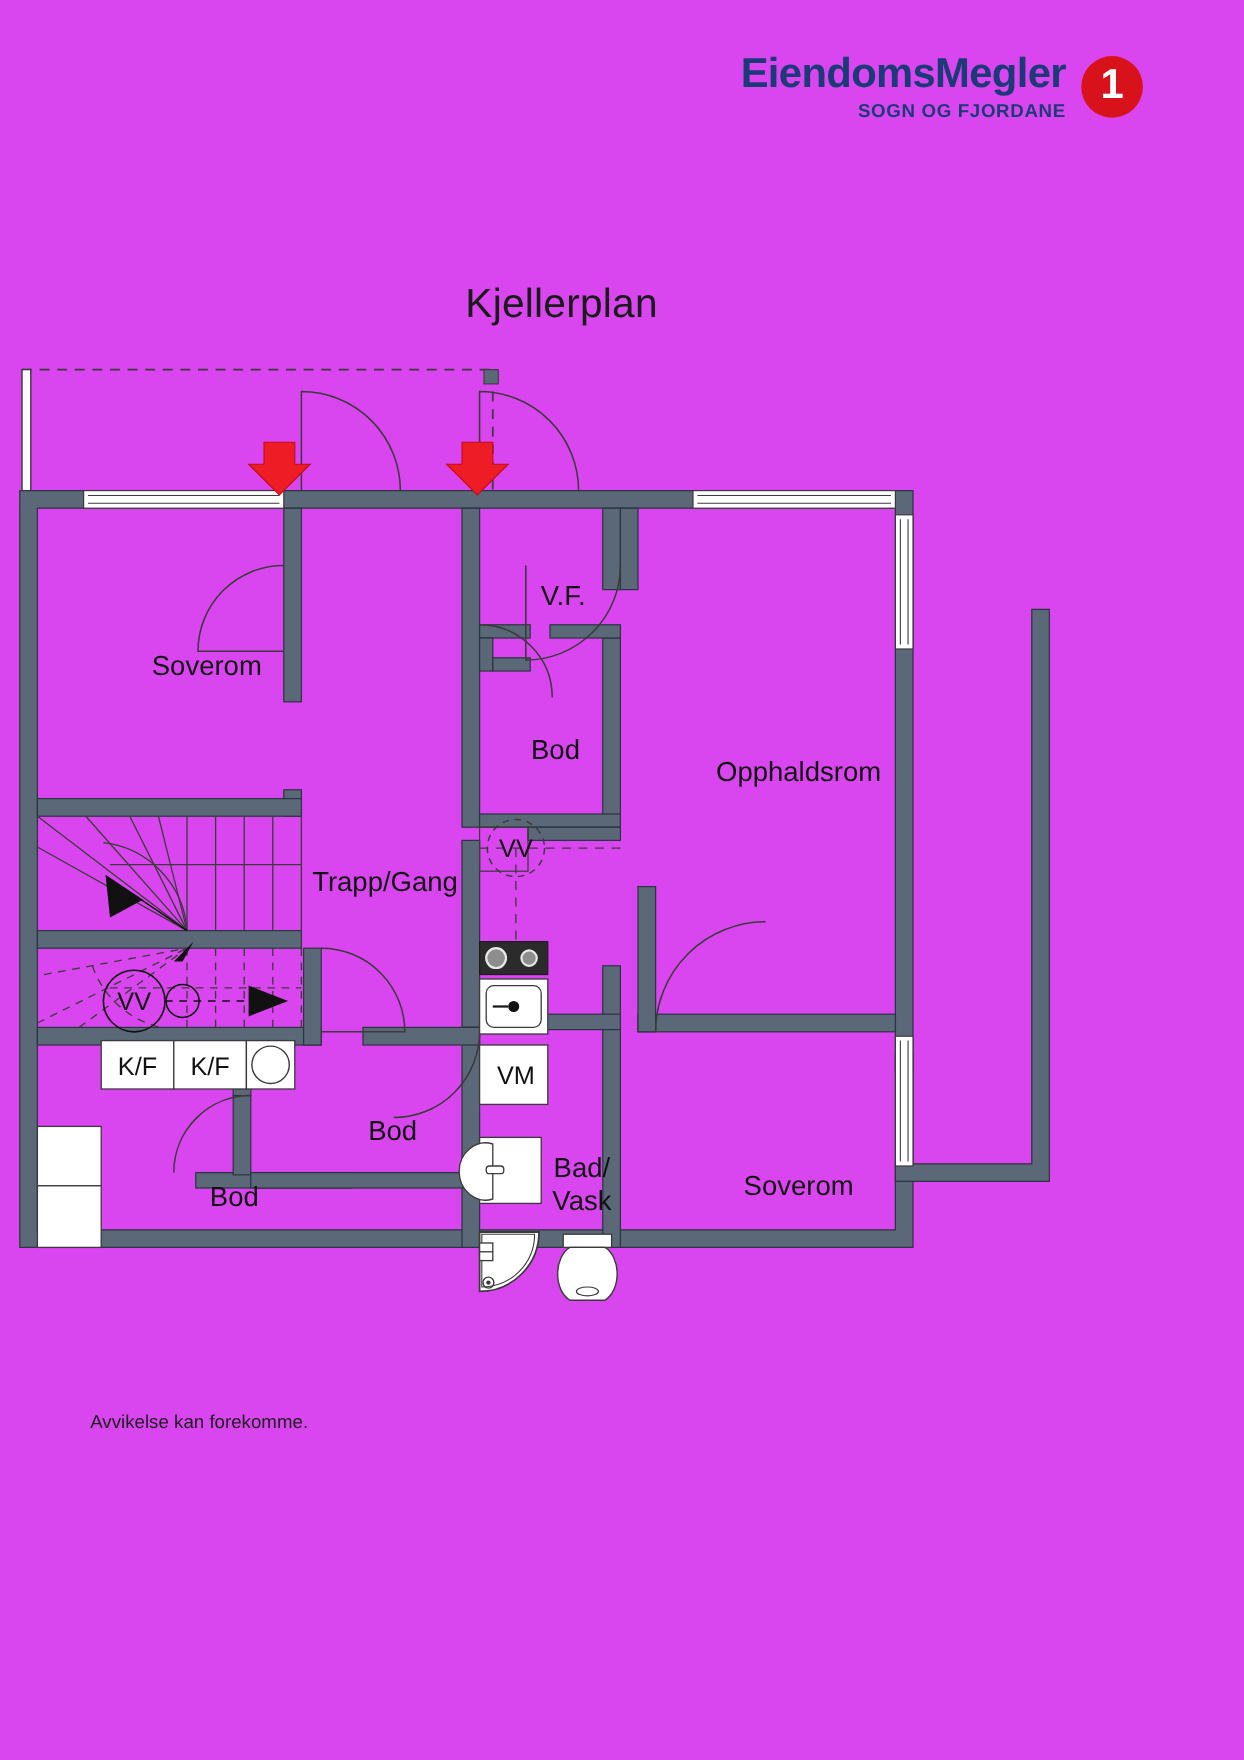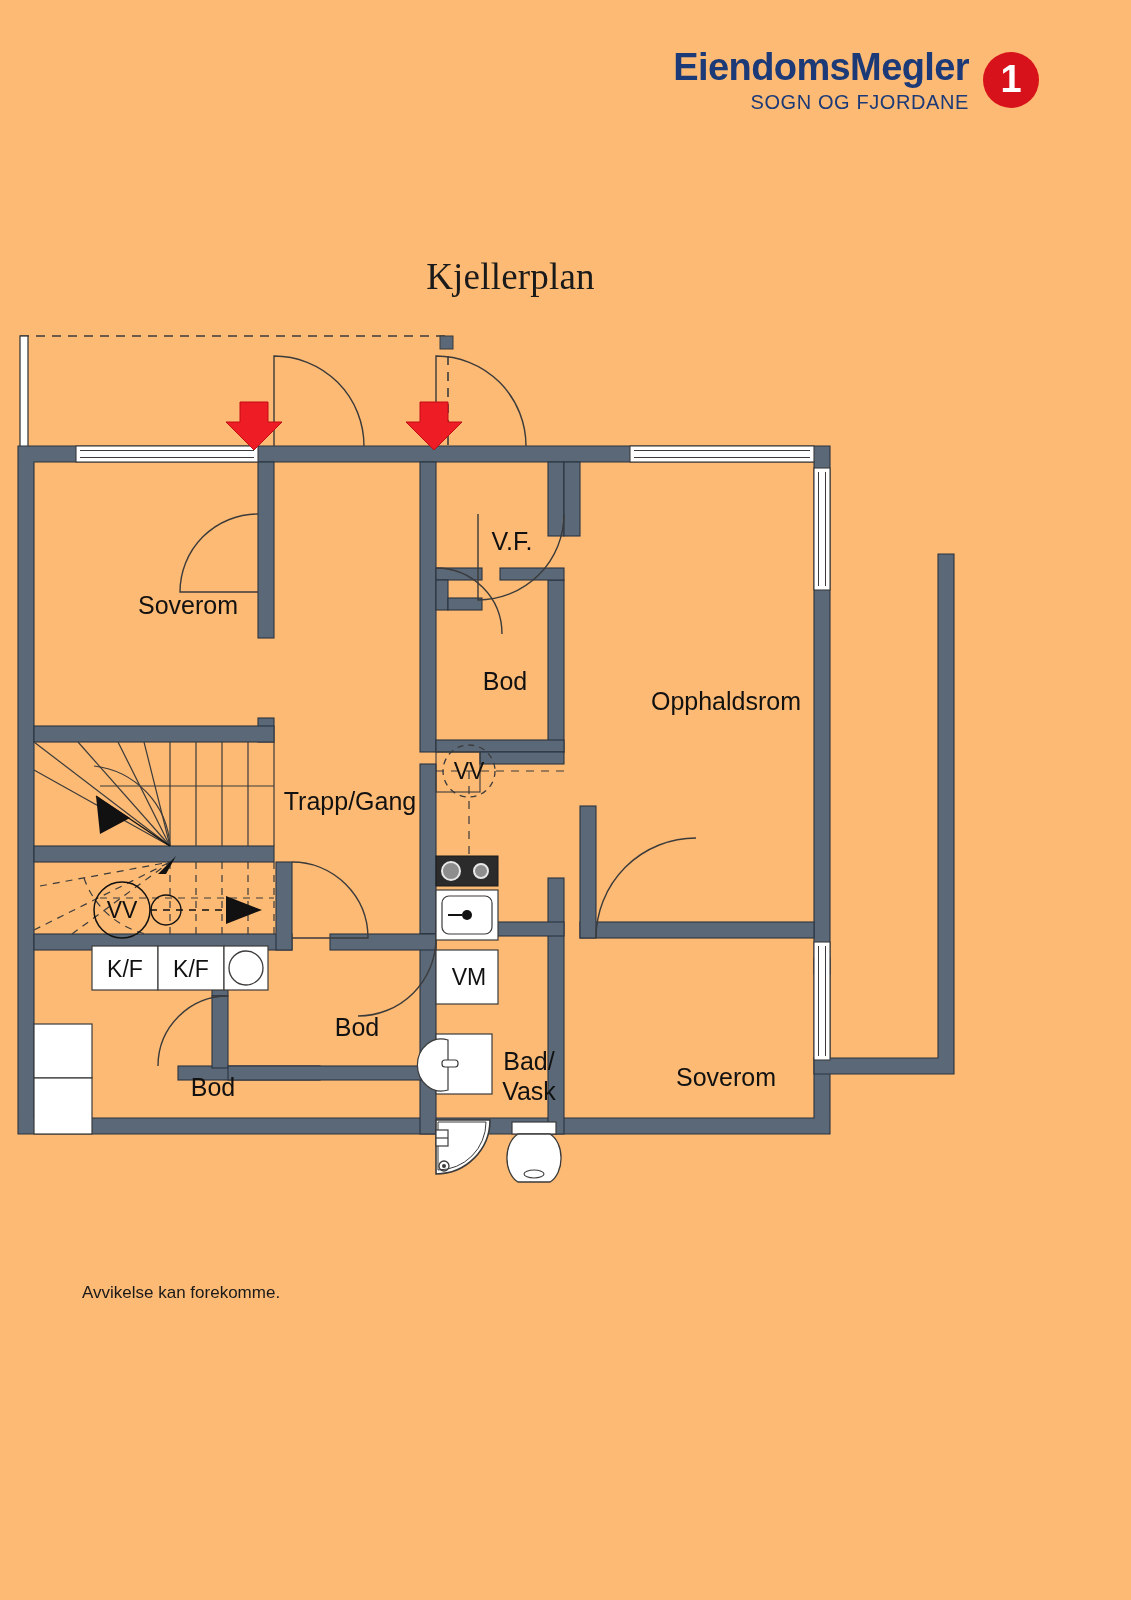--- a/index.html
+++ b/index.html
@@ -11,21 +11,21 @@
     width: 1131px;
     height: 1600px;
     font-family: "Liberation Sans", sans-serif;
     position: relative;
     overflow: hidden;
   }
   .page {
     position: relative;
     width: 1131px;
     height: 1600px;
-    background: #fdba74;
+    background: #d946ef;
   }
 
   
   .logo {
     position: absolute;
     top: 48px;
     right: 92px;
     display: flex;
     align-items: center;
     gap: 14px;
@@ -37,22 +37,22 @@
     line-height: 1;
   }
   .logo-main {
     font-size: 38px;
     font-weight: bold;
     color: #1b3a77;
     letter-spacing: -0.6px;
     white-space: nowrap;
   }
   .logo-sub {
-    font-size: 20px;
-    font-weight: normal;
+    font-size: 17px;
+    font-weight: bold;
     color: #1b3a77;
     letter-spacing: 0.6px;
     margin-top: 6px;
     white-space: nowrap;
   }
   .logo-badge {
     width: 56px;
     height: 56px;
     border-radius: 50%;
     background: #d8121a;
@@ -77,21 +77,21 @@
   .plan-title {
     position: absolute;
     top: 255px;
     left: 0;
     width: 1131px;
     text-align: center;
     font-size: 37px;
     color: #1a1a1a;
     letter-spacing: 0.2px;
   }
-  .plan-title span { position: relative; left: -55px; font-family: Liberation Serif, serif; }
+  .plan-title span { position: relative; left: -55px; }
 
   
   .plan-wrap {
     position: absolute;
     left: 0;
     top: 318px;
     width: 1131px;
     height: 950px;
   }
   .plan-wrap svg { display: block; }

